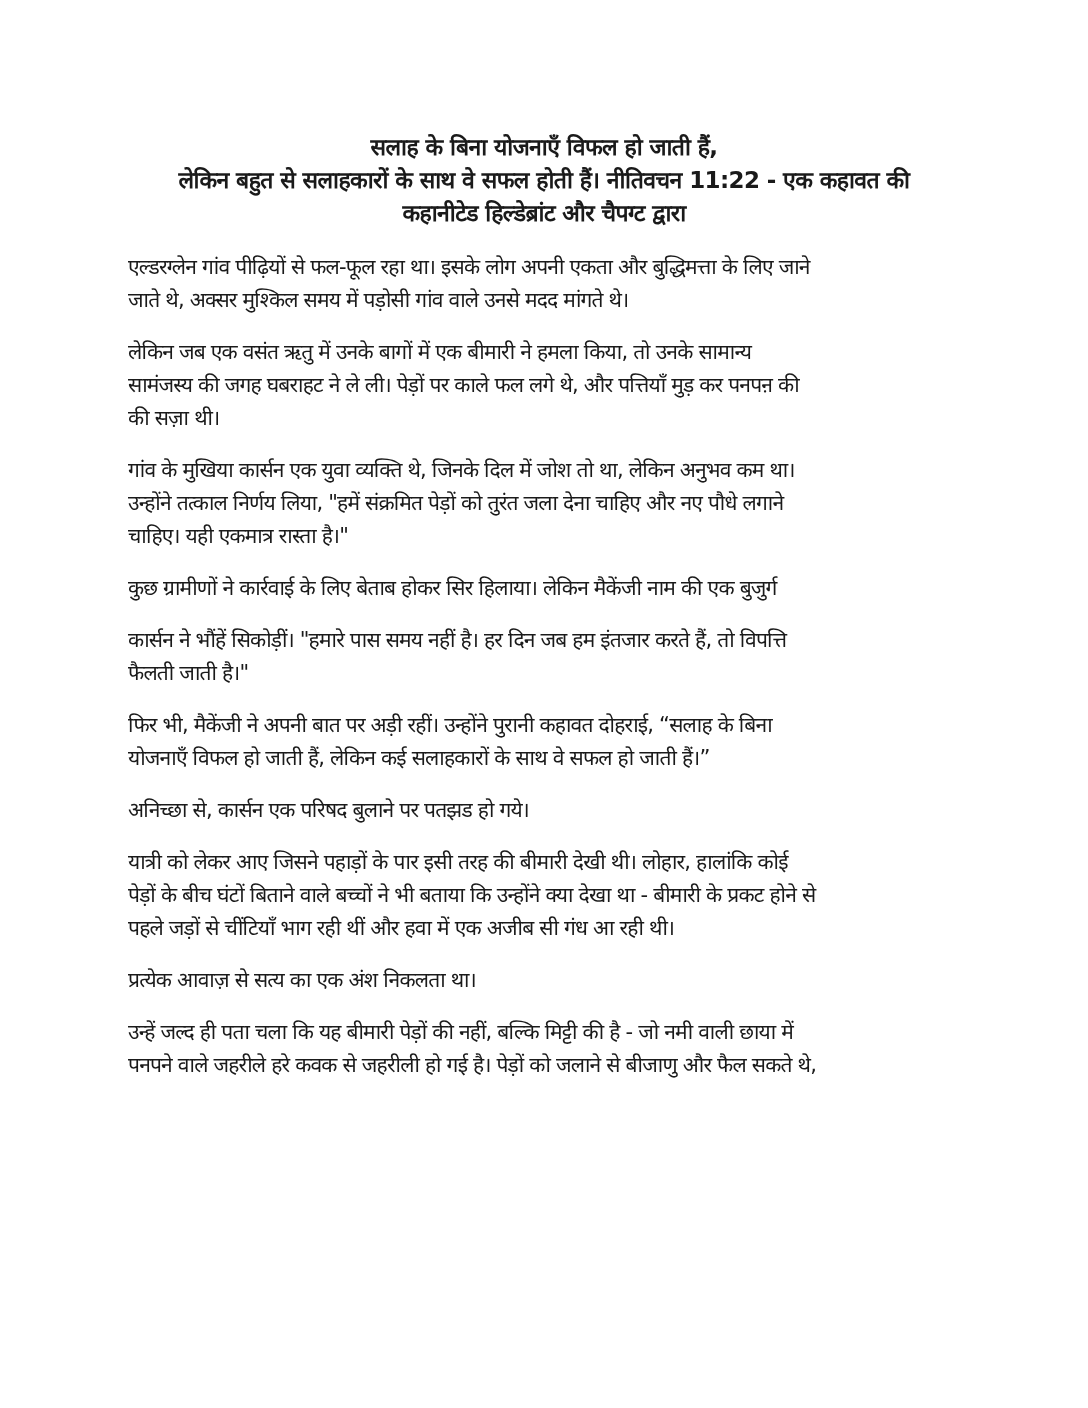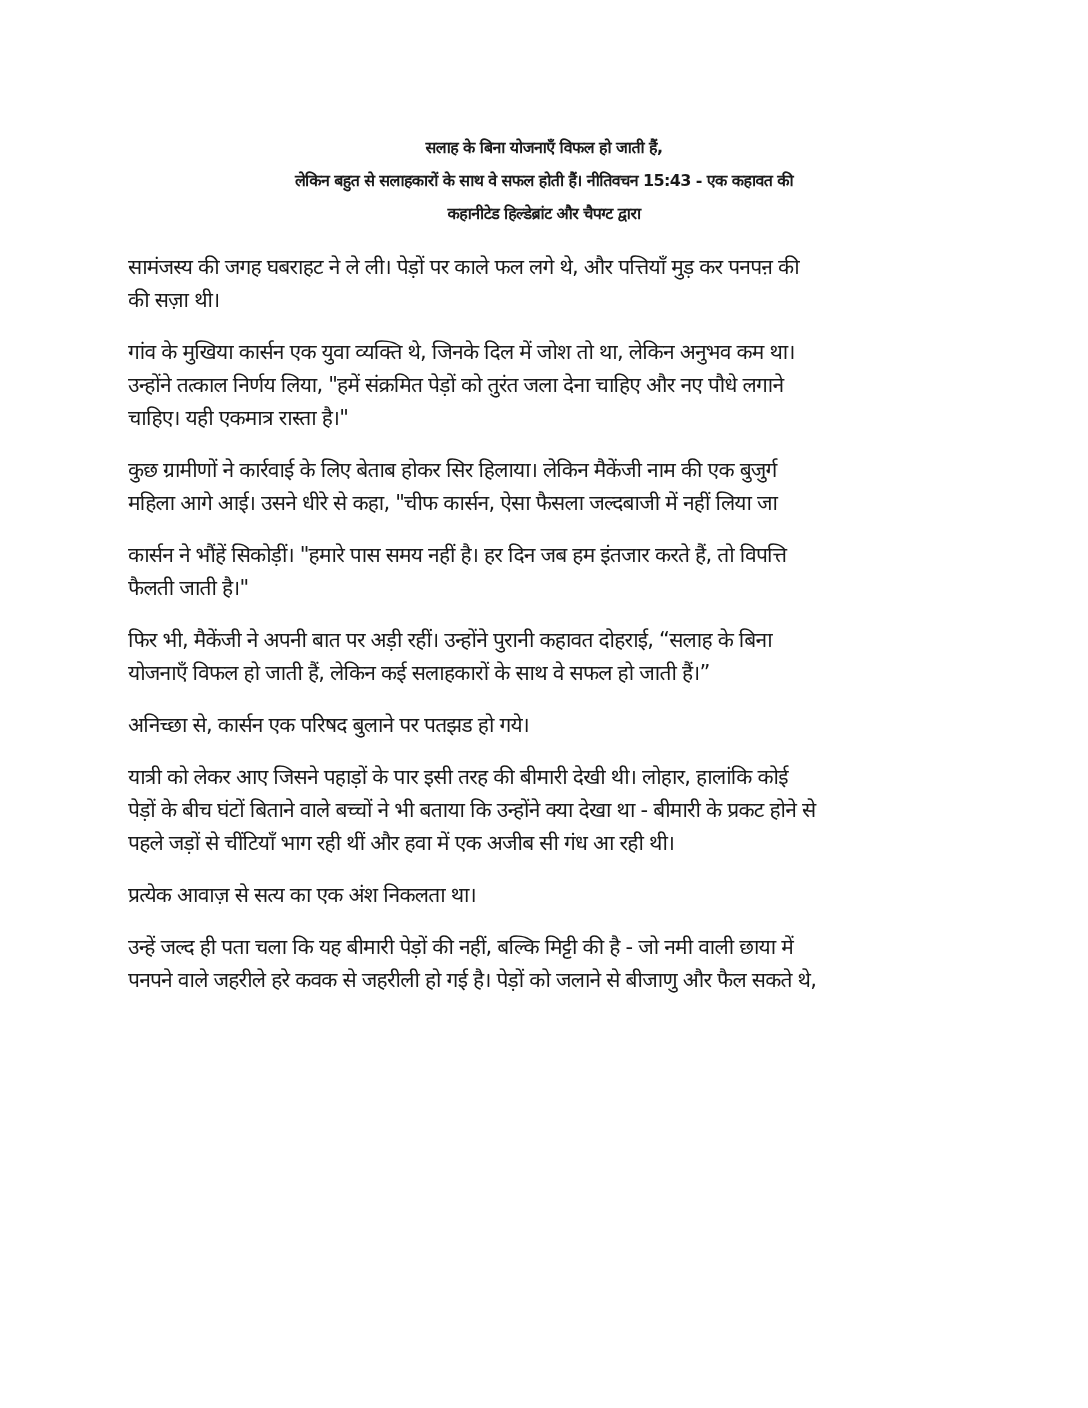--- a/index.html
+++ b/index.html
@@ -1,47 +1,51 @@
 <!DOCTYPE html>
 <html><head>
   <meta charset="utf-8">
   <style>
     html, body { margin: 0; padding: 0; background: #ffffff; }
     body { width: 1088px; height: 1408px; position: relative; overflow: hidden; color: #1a1a1a; }
     .page { position: absolute; left: 0; top: 0; width: 1088px; height: 1408px; background: #ffffff; }
     .title-block { position: absolute; left: 100px; top: 131px; width: 888px; text-align: center; }
-    .title-line { display: block; font-family: "DejaVu Sans", sans-serif; font-weight: bold; font-size: 16px; line-height: 33px; white-space: nowrap; letter-spacing: -0.6px; }
+    .title-line { display: block; font-family: "DejaVu Sans", sans-serif; font-weight: bold; font-size: 23px; line-height: 33px; white-space: nowrap; letter-spacing: -0.6px; }
     .body-block { position: absolute; left: 128px; top: 251px; width: 840px; }
     .para { margin: 0 0 19px 0; }
     .line { display: block; font-family: "DejaVu Sans", sans-serif; font-size: 21px; line-height: 33px; white-space: nowrap; letter-spacing: -0.8px; }
   </style>
 </head>
 <body>
 
 <div class="page">
 
   <div class="title-block">
     <span class="title-line">सलाह के बिना योजनाएँ विफल हो जाती हैं,</span>
-    <span class="title-line">लेकिन बहुत से सलाहकारों के साथ वे सफल होती हैं। नीतिवचन 15:43 - एक कहावत की</span>
+    <span class="title-line">लेकिन बहुत से सलाहकारों के साथ वे सफल होती हैं। नीतिवचन 11:22 - एक कहावत की</span>
     <span class="title-line">कहानीटेड हिल्डेब्रांट और चैपग्ट द्वारा</span>
   </div>
 
   <div class="body-block">
     <p class="para">
+      <span class="line">एल्डरग्लेन गांव पीढ़ियों से फल-फूल रहा था। इसके लोग अपनी एकता और बुद्धिमत्ता के लिए जाने</span>
+      <span class="line">जाते थे, अक्सर मुश्किल समय में पड़ोसी गांव वाले उनसे मदद मांगते थे।</span>
+    </p>
+    <p class="para">
+      <span class="line">लेकिन जब एक वसंत ऋतु में उनके बागों में एक बीमारी ने हमला किया, तो उनके सामान्य</span>
       <span class="line">सामंजस्य की जगह घबराहट ने ले ली। पेड़ों पर काले फल लगे थे, और पत्तियाँ मुड़ कर पनपऩ की</span>
       <span class="line">की सज़ा थी।</span>
     </p>
     <p class="para">
       <span class="line">गांव के मुखिया कार्सन एक युवा व्यक्ति थे, जिनके दिल में जोश तो था, लेकिन अनुभव कम था।</span>
       <span class="line">उन्होंने तत्काल निर्णय लिया, "हमें संक्रमित पेड़ों को तुरंत जला देना चाहिए और नए पौधे लगाने</span>
       <span class="line">चाहिए। यही एकमात्र रास्ता है।"</span>
     </p>
     <p class="para">
       <span class="line">कुछ ग्रामीणों ने कार्रवाई के लिए बेताब होकर सिर हिलाया। लेकिन मैकेंजी नाम की एक बुजुर्ग</span>
-      <span class="line">महिला आगे आई। उसने धीरे से कहा, "चीफ कार्सन, ऐसा फैसला जल्दबाजी में नहीं लिया जा</span>
     </p>
     <p class="para">
       <span class="line">कार्सन ने भौंहें सिकोड़ीं। "हमारे पास समय नहीं है। हर दिन जब हम इंतजार करते हैं, तो विपत्ति</span>
       <span class="line">फैलती जाती है।"</span>
     </p>
     <p class="para">
       <span class="line">फिर भी, मैकेंजी ने अपनी बात पर अड़ी रहीं। उन्होंने पुरानी कहावत दोहराई, “सलाह के बिना</span>
       <span class="line">योजनाएँ विफल हो जाती हैं, लेकिन कई सलाहकारों के साथ वे सफल हो जाती हैं।”</span>
     </p>
     <p class="para">

